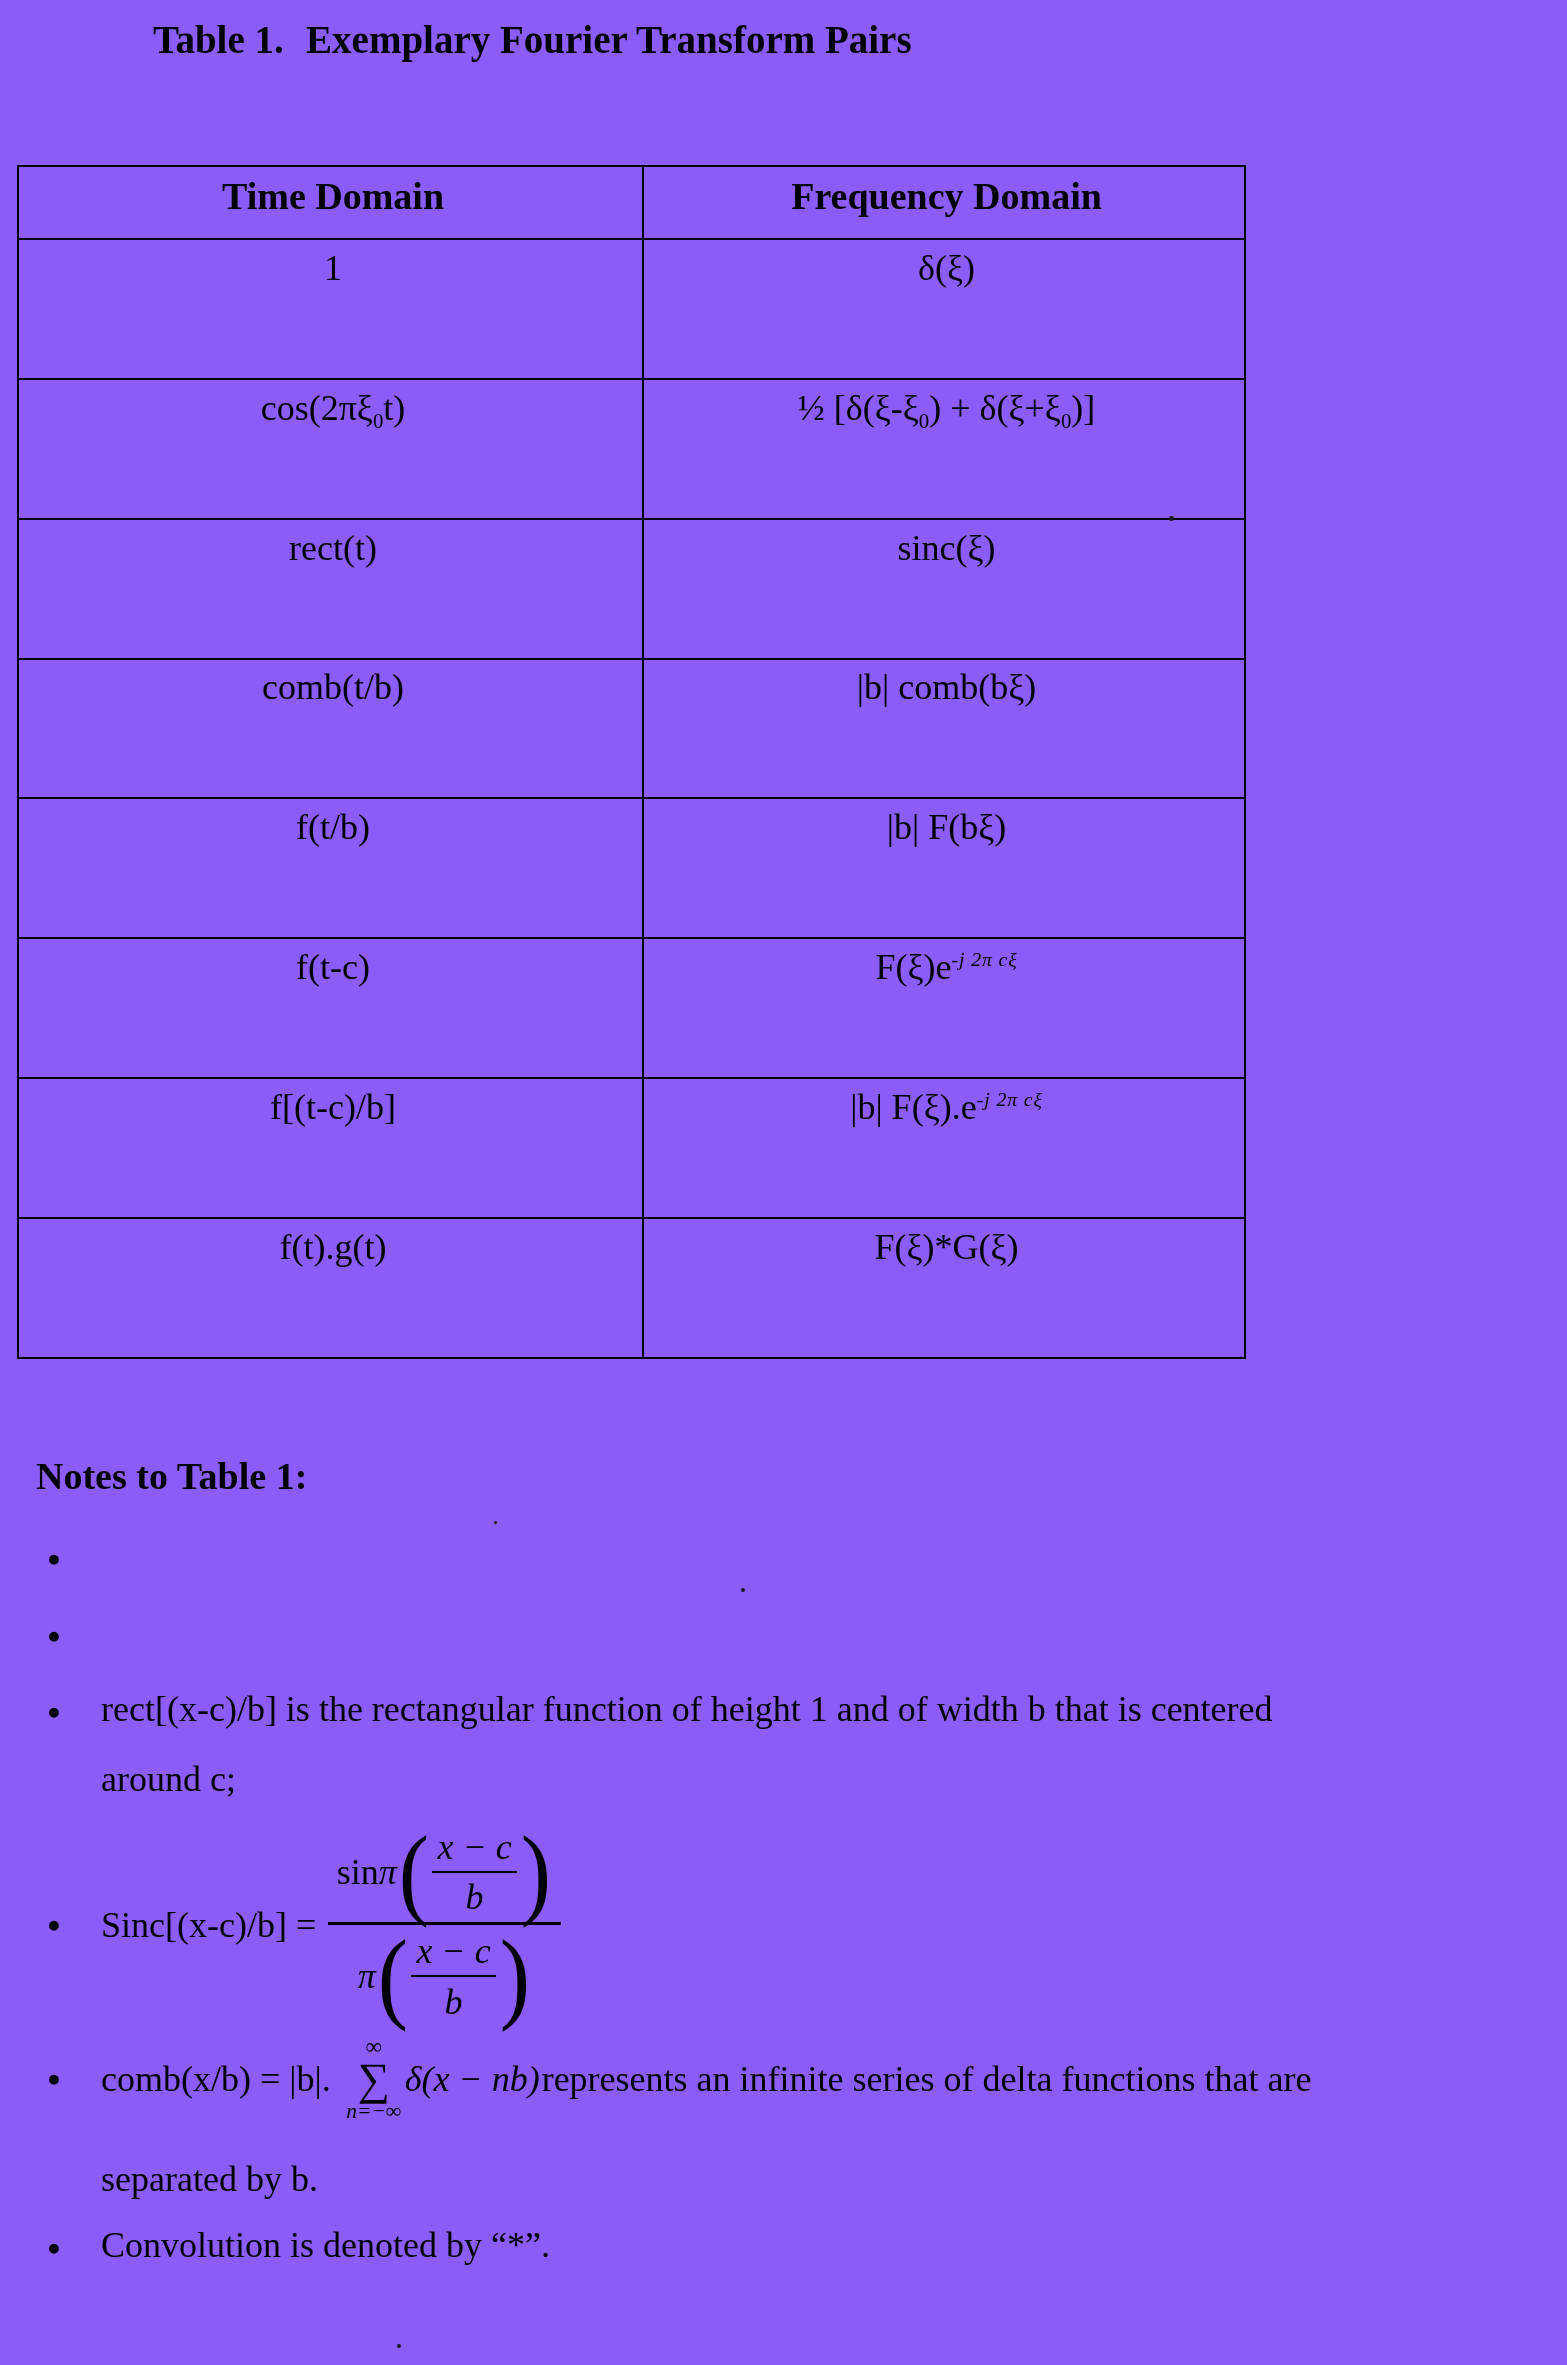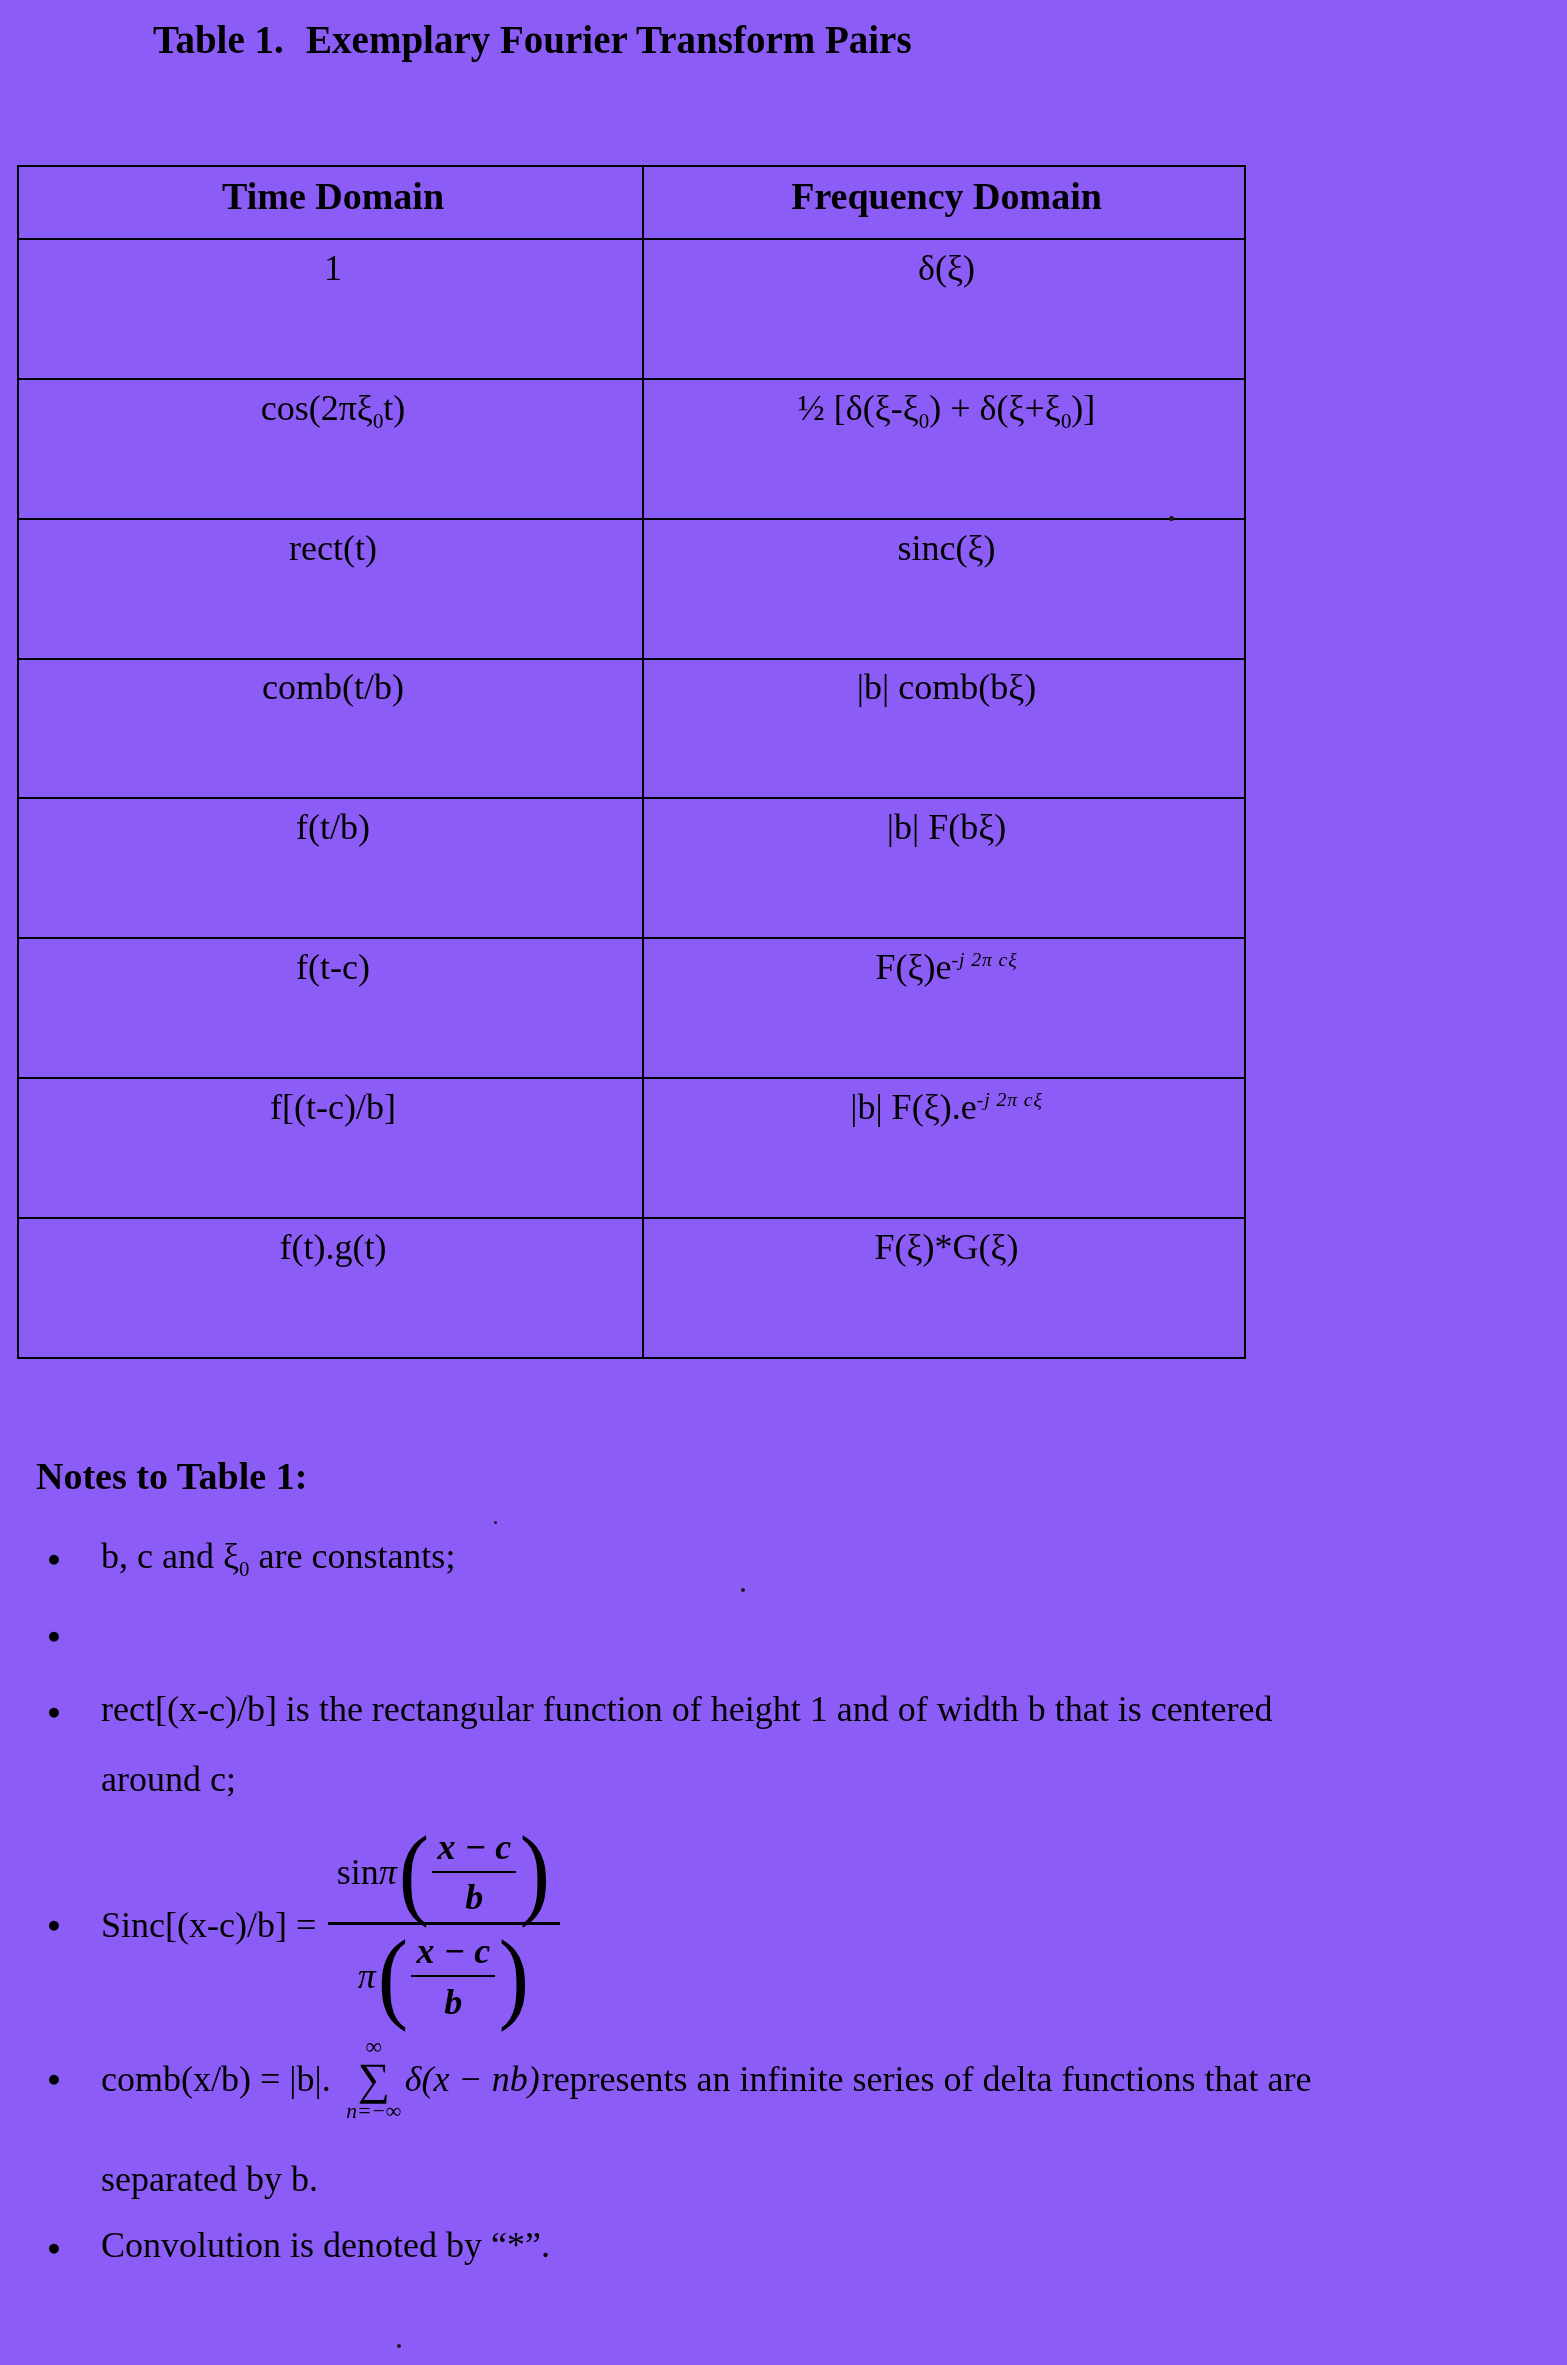--- a/index.html
+++ b/index.html
@@ -57,21 +57,21 @@
   .b4 .bdot { line-height:normal; }
   .bigfrac {
     display:inline-flex; flex-direction:column;
     margin-left:12px;
   }
   .frow { display:flex; align-items:center; justify-content:center; padding:1.7px 8.6px 3.4px 8.6px; }
   .frow.den { border-top:3.4px solid #000; padding-top:5.2px; }
   .fn { font-style:normal;text-align:center; }
   .mi { font-style:italic; }
   .bp { font-size:101px; line-height:0.82; font-weight:400; transform:scaleX(0.9); }
-  .ifrac { display:inline-flex; flex-direction:column; margin:0 1.7px; font-style:italic; text-align:center;font-weight:bold; }
+  .ifrac { display:inline-flex; flex-direction:column; margin:0 1.7px; font-style:italic; text-align:center; }
   .ifrac .t { padding:0 5.2px 3.4px 5.2px; }
   .ifrac .b { border-top:2.6px solid #000; padding:3.4px 0 0 0; }
   
   .b5 { top:2035px; align-items:center; }
   .b5 .bdot { line-height:normal; }
   .sumstack {
     display:inline-flex; flex-direction:column; align-items:center;
     line-height:1; margin:0 3.4px 0 15.5px;
   }
   .sumstack .stop { font-size:23px; }
@@ -137,21 +137,20 @@
         <td>f(t).g(t)</td>
         <td>F(ξ)*G(ξ)</td>
       </tr>
     </tbody>
   </table>
 
   <div class="notes-heading">Notes to Table 1:</div>
 
   <div class="brow b1">
     <span class="bdot">●</span>
-    <span><span>b, c and ξ</span><sub>0</sub><span> are constants;</span></span>
   </div>
 
   <div class="brow b2">
     <span class="bdot">●</span>
   </div>
 
   <div class="brow b3">
     <span class="bdot">●</span>
     <span>
       <div>rect[(x-c)/b] is the rectangular function of height 1 and of width b that is centered</div>

